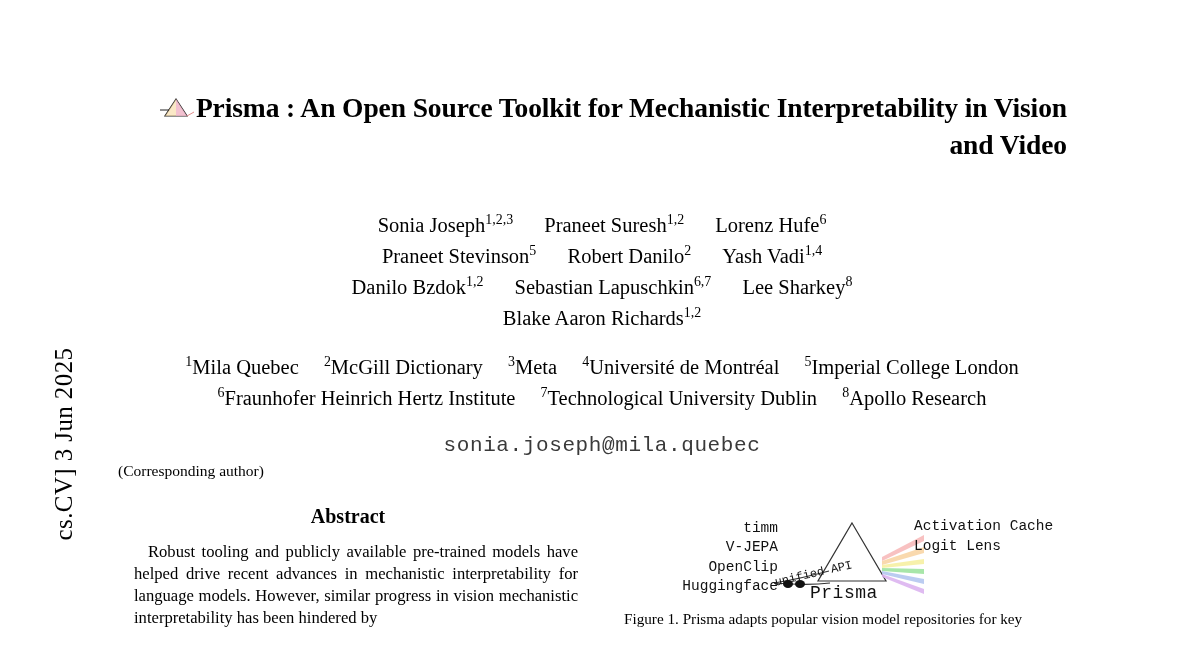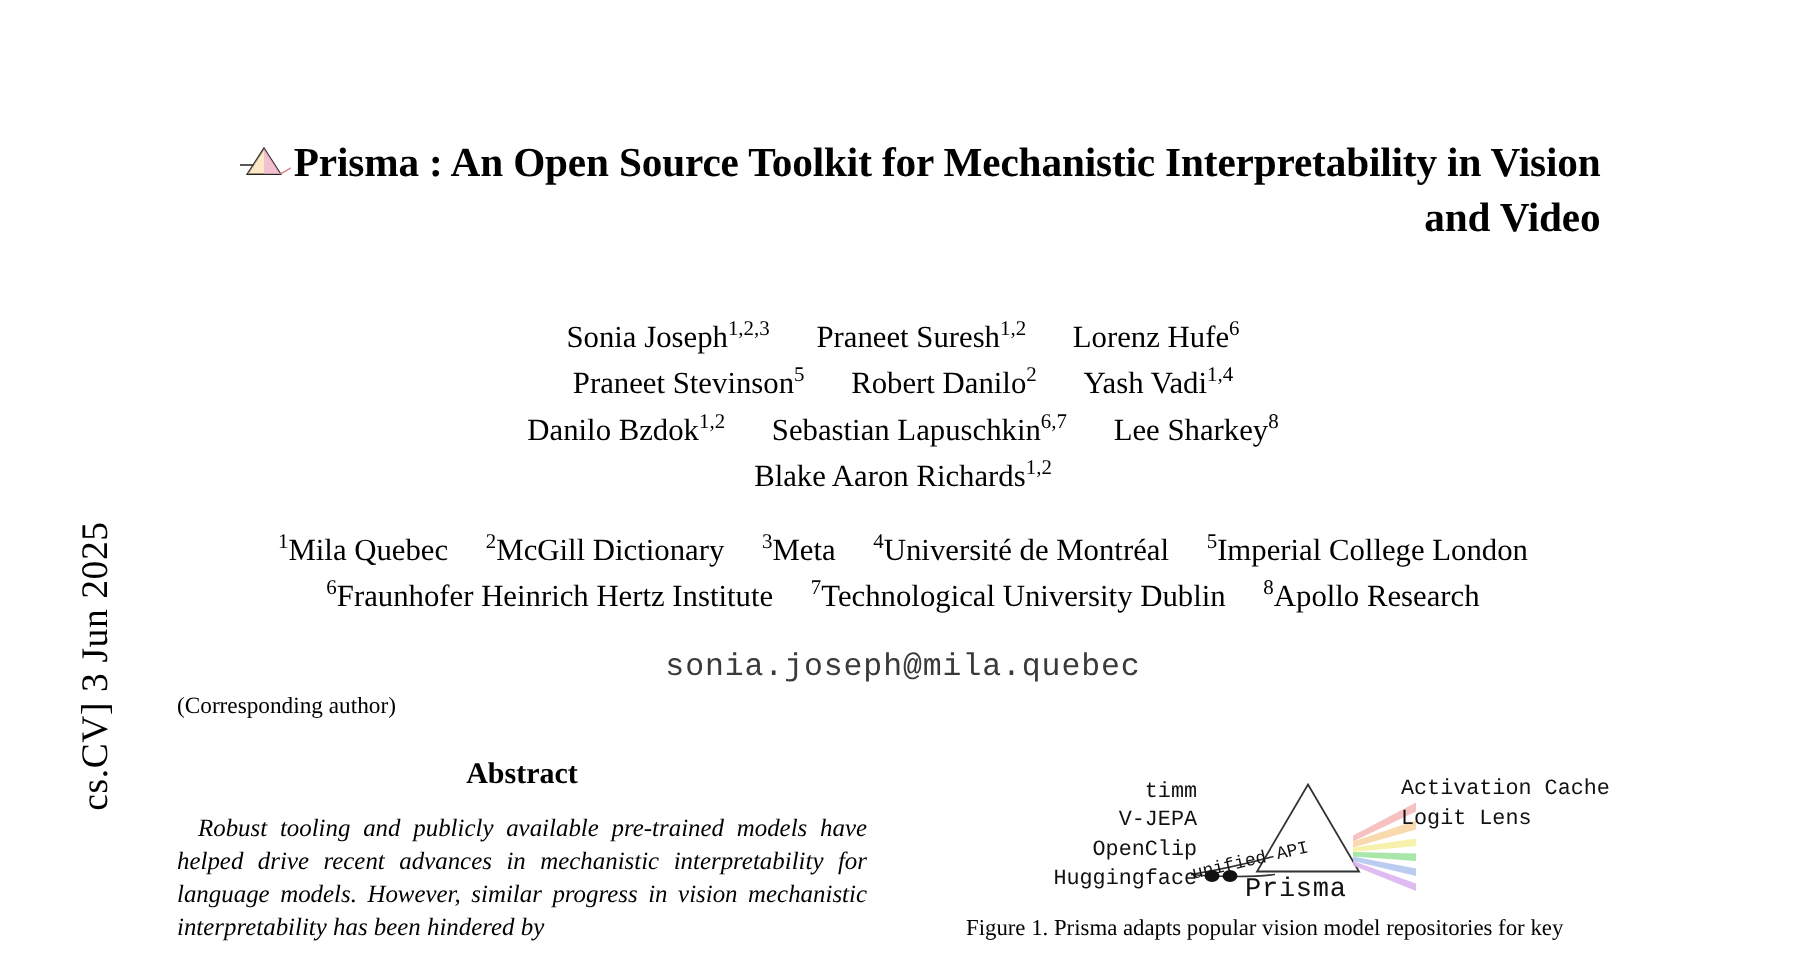--- a/index.html
+++ b/index.html
@@ -110,32 +110,31 @@
   .col-left { width: 460px; }
   .col-right { width: 462px; }
 
   .abstract-head {
     text-align: center;
     font-size: 20px;
     font-weight: bold;
     margin: 0 0 13px 0;
   }
   .abstract-body {
-    font-style: italic;
     font-size: 16.6px;
     line-height: 1.32;
     text-align: justify;
     text-indent: 14px;
+    margin-left: 16px;
   }
 
   
   .figure {
     position: relative;
     height: 100px;
-    margin-left: 20px;
   }
   .fig-canvas {
     position: relative;
     width: 462px;
     height: 98px;
   }
   .fig-left-labels {
     position: absolute;
     left: 2px;
     top: 14px;

